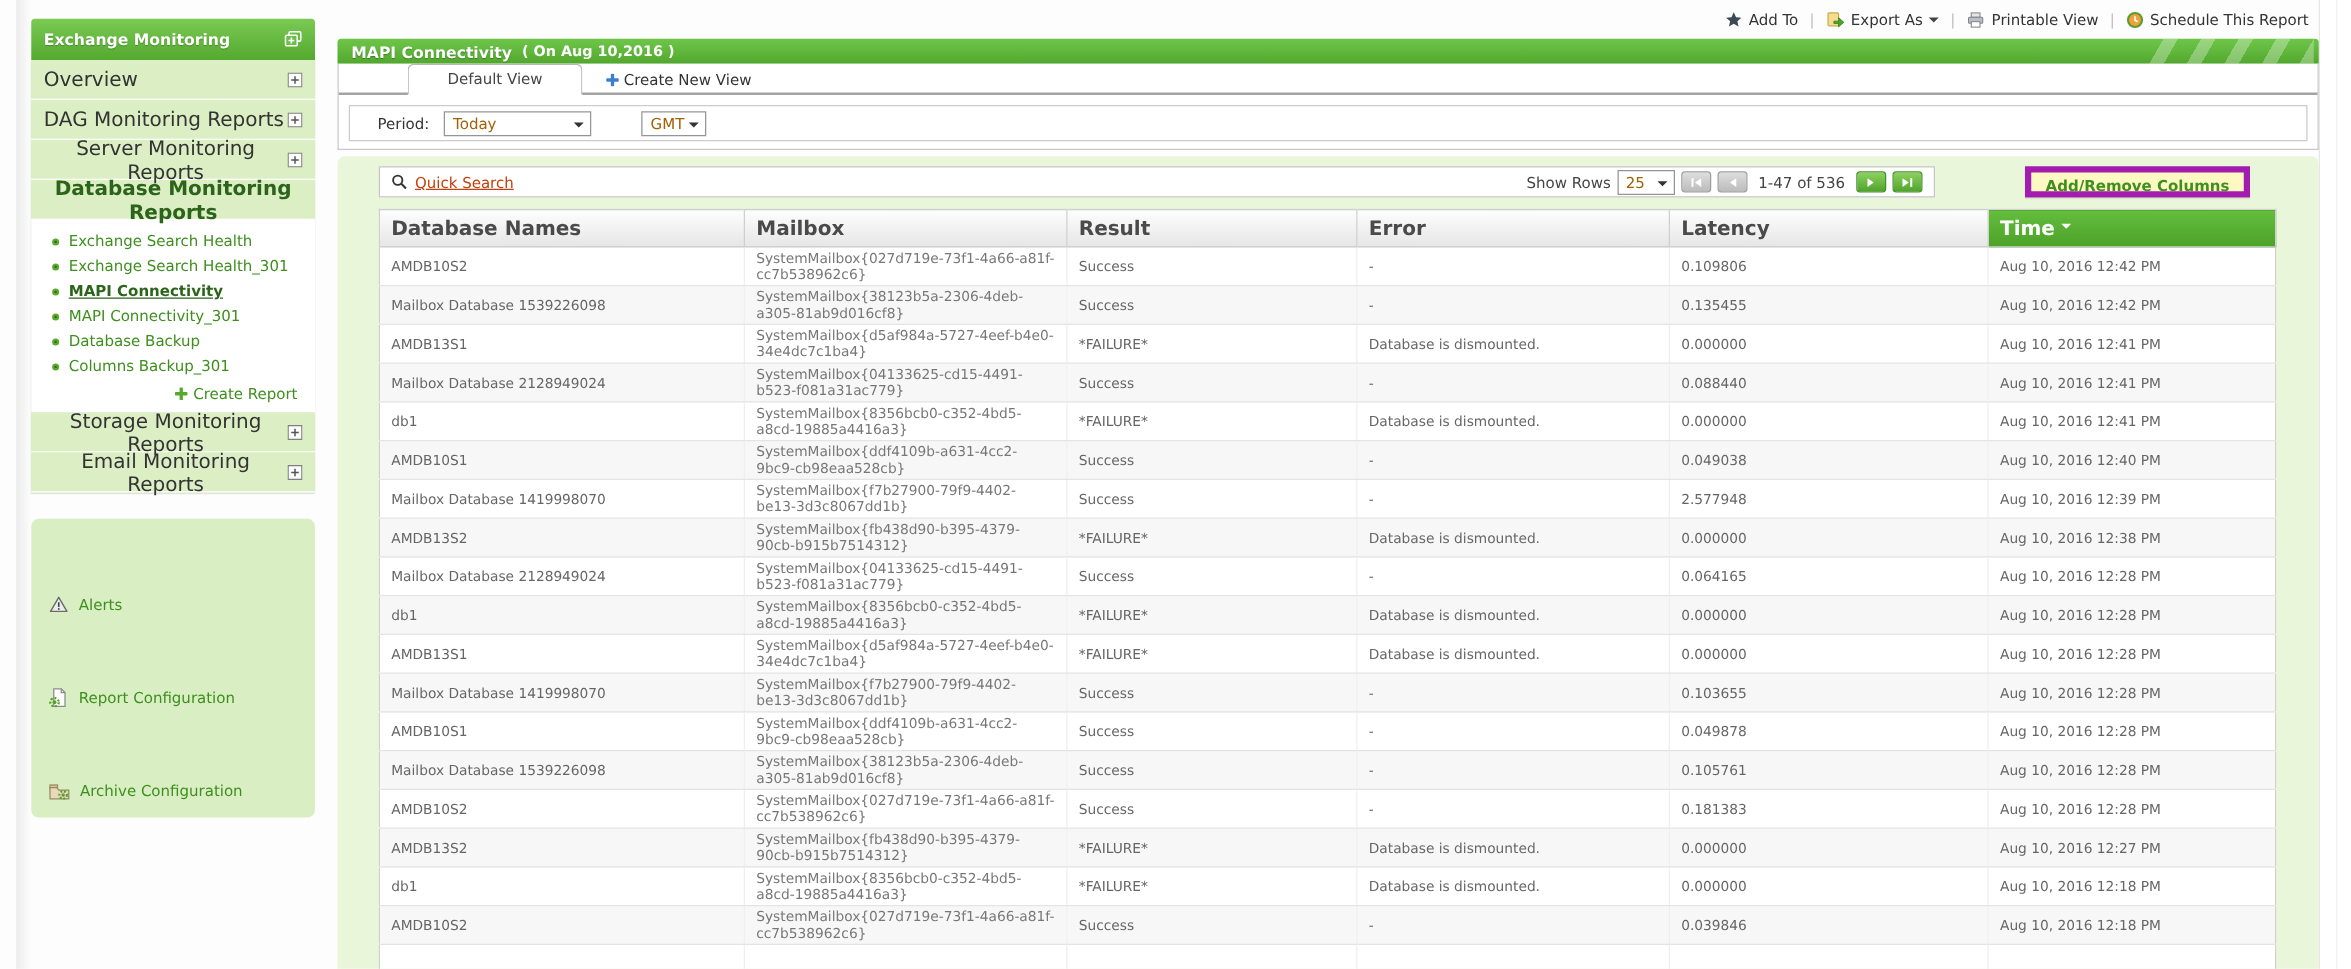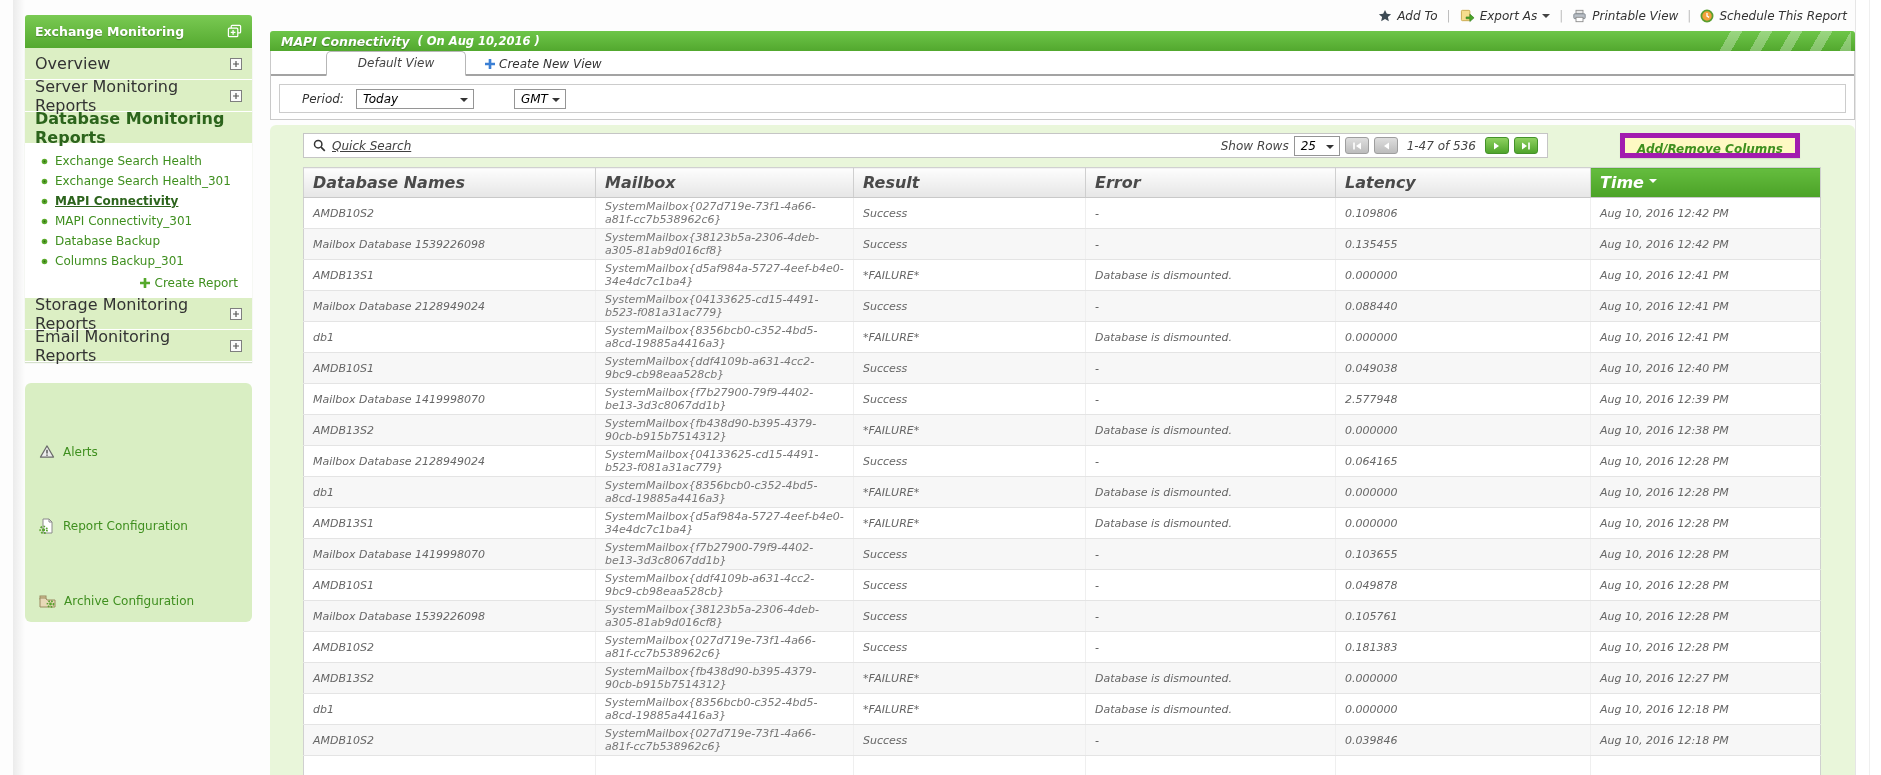--- a/index.html
+++ b/index.html
@@ -8,42 +8,42 @@
   svg { display:block; }
 
   
   #left-edge { position:absolute; left:13px; top:0; bottom:0; width:12px;
     background:linear-gradient(90deg, rgba(0,0,0,0.07), rgba(0,0,0,0)); }
   #right-gutter { position:absolute; right:0; top:0; bottom:0; width:26px; background:#fff;
     border-left:1px solid #e6e6e6; }
   #right-gutter .inner-line { position:absolute; left:13px; top:0; bottom:0; width:1px; background:#efefef; }
 
   
-  #sidebar { position:absolute; left:25px; top:15px; width:227px; }
+  #sidebar { position:absolute; left:25px; top:15px; width:227px;text-align:center; }
   .sb-header { height:33px; background:linear-gradient(#7aca53,#54a92f);
     border-radius:3px 3px 0 0; color:#fff; font-weight:bold; font-size:12.5px;
     display:flex; align-items:center; justify-content:space-between; padding:0 10px;
     text-shadow:0 1px 1px rgba(0,0,0,.25); }
   .sb-item { height:32px; background:#dcefc4; display:flex; align-items:center;
     justify-content:space-between; padding:0 10px; font-size:16px; color:#333;
     border-bottom:1px solid #fff; box-shadow:0 1px 1px rgba(110,150,80,.28); cursor:pointer; }
   .sb-item.section-active { font-weight:bold; color:#2c641c; }
   .sb-sub { background:#fff; padding:7px 0 5px 0; box-shadow:0 1px 1px rgba(110,150,80,.28); }
   .sb-sub-item { display:flex; align-items:center; gap:7px; padding:3px 8px 3px 16px;
     font-size:12px; color:#3f8f1f; cursor:pointer; }
   .sb-sub-item .lbl { color:#3f8f1f; }
   .sb-sub-item.active .lbl { font-weight:bold; text-decoration:underline; color:#2c641c; }
   .sb-create { display:flex; align-items:center; justify-content:flex-end; gap:5px;
     padding:5px 14px 3px 0; font-size:12px; color:#3f8f1f; cursor:pointer; }
   #sb-footer { margin-top:21px; background:#d9eec3; border-radius:6px; padding:13px 14px;
     display:flex; flex-direction:column; gap:11px; }
   .sb-f-item { display:flex; align-items:center; gap:8px; font-size:12px; color:#3f8f1f; cursor:pointer;margin-top:48px; }
 
   
-  #main { position:absolute; left:270px; top:0; width:1585px; height:775px;font-style:italic; }
+  #main { position:absolute; left:270px; top:0; width:1585px; height:775px; }
 
   #toolbar { position:absolute; top:8px; right:8px; display:flex; align-items:center;
     gap:9px; font-size:12px; color:#333; }
   .tb-item { display:flex; align-items:center; gap:5px; cursor:pointer; }
   .tb-sep { color:#bdbdbd; }
   .tb-caret { width:0; height:0; border:4px solid transparent; border-top-color:#444; margin-top:4px; }
 
   #title-bar { position:absolute; top:31px; left:0; right:0; height:20px;
     background:linear-gradient(#6ec649,#52a82e); border-radius:3px 3px 0 0;
     display:flex; align-items:center; padding:0 11px; overflow:hidden; }
@@ -58,36 +58,36 @@
   .tab-default { position:absolute; left:55px; top:0; width:140px; height:25px;
     border:1px solid #b7b7b7; border-bottom:1px solid #fff; border-radius:5px 5px 0 0;
     background:#fff; text-align:center; line-height:23px; font-size:12px; color:#444; cursor:pointer; }
   .tab-create { position:absolute; left:200px; top:0; height:25px; display:flex;
     align-items:center; gap:4px; padding:0 14px; font-size:12px; color:#333; cursor:pointer; }
   .period-row { position:absolute; left:8px; right:8px; top:33px; height:29px;
     border:1px solid #ccc; display:flex; align-items:center; padding-left:22px;
     font-size:12px; color:#333; gap:12px; }
 
   .dd { position:relative; height:20px; border:1px solid #959595; background:#fff;
-    font-size:12px; line-height:18px; padding:0 18px 0 6px; color:#000000; cursor:pointer; }
+    font-size:12px; line-height:18px; padding:0 18px 0 6px; color:#a16207; cursor:pointer; }
   .dd .arr { position:absolute; right:5px; top:8px; width:0; height:0;
     border:4px solid transparent; border-top-color:#333; }
   .dd-period { width:118px; }
   .dd-tz { width:52px; margin-left:28px; }
   .dd-rows { width:46px; display:inline-block; }
 
   
   #table-panel { position:absolute; top:125px; left:0; right:0; height:650px;
     background:#e9f6da; border-radius:6px 6px 0 0; padding:8px 35px 0 33px; overflow:hidden; }
   .controls-row { position:relative; height:25px; margin-bottom:9px; }
   .quick-bar { position:absolute; left:0; top:0; width:1245px; height:25px; background:#fff;
     border:1px solid #c5c5c5; display:flex; align-items:center; justify-content:space-between;
     padding:0 9px; }
   .qs-left { display:flex; align-items:center; gap:6px; cursor:pointer; }
-  .qs-link { color:#404040; text-decoration:underline; font-size:12px;text-align:center; }
+  .qs-link { color:#c2410c; text-decoration:underline; font-size:12px;text-align:center; }
   .pager { display:flex; align-items:center; gap:5px; font-size:12px; color:#444; }
   .pg-btn { width:24px; height:17px; border-radius:3px; display:flex; align-items:center;
     justify-content:center; cursor:pointer; }
   .pg-grey { background:linear-gradient(#dedede,#bcbcbc); border:1px solid #9e9e9e; }
   .pg-green { background:linear-gradient(#8ed160,#4fa42b); border:1px solid #44922a; }
   .pg-info { margin:0 4px; }
   .add-cols-btn { position:absolute; right:20px; top:0; width:180px; height:25px;
     border:5px solid #a21caf; background:#fef9c3; color:#3f8f1f; font-weight:bold; font-size:12px;
     text-align:center; line-height:23px; cursor:pointer; box-shadow:0 1px 1px rgba(0,0,0,.08); }
 
@@ -123,20 +123,29 @@
       <svg width="15" height="15" viewBox="0 0 16 16">
           <rect x="4.5" y="1.5" width="10" height="8" rx="1" fill="none" stroke="#fff" stroke-width="1.3"></rect>
           <rect x="1.5" y="4.5" width="10" height="9" rx="1" fill="#69bf47" stroke="#fff" stroke-width="1.3"></rect>
           <path d="M6.5 6.5v5M4 9h5" stroke="#fff" stroke-width="1.4"></path>
         </svg>
     </span>
   </div>
 
   <div class="sb-item">
     <span>Overview</span>
+    <span>
+        <svg width="12" height="12" viewBox="0 0 12 12">
+          <rect x="0.5" y="0.5" width="11" height="11" fill="#fbfbfb" stroke="#7f7f7f"></rect>
+          <path d="M6 3v6M3 6h6" stroke="#555" stroke-width="1.2"></path>
+        </svg>
+      </span>
+  </div>
+  <div class="sb-item">
+    <span>DAG Monitoring Reports</span>
     <span>
         <svg width="12" height="12" viewBox="0 0 12 12">
           <rect x="0.5" y="0.5" width="11" height="11" fill="#fbfbfb" stroke="#7f7f7f"></rect>
           <path d="M6 3v6M3 6h6" stroke="#555" stroke-width="1.2"></path>
         </svg>
       </span>
   </div>
   <div class="sb-item">
     <span>Server Monitoring Reports</span>
     <span>

